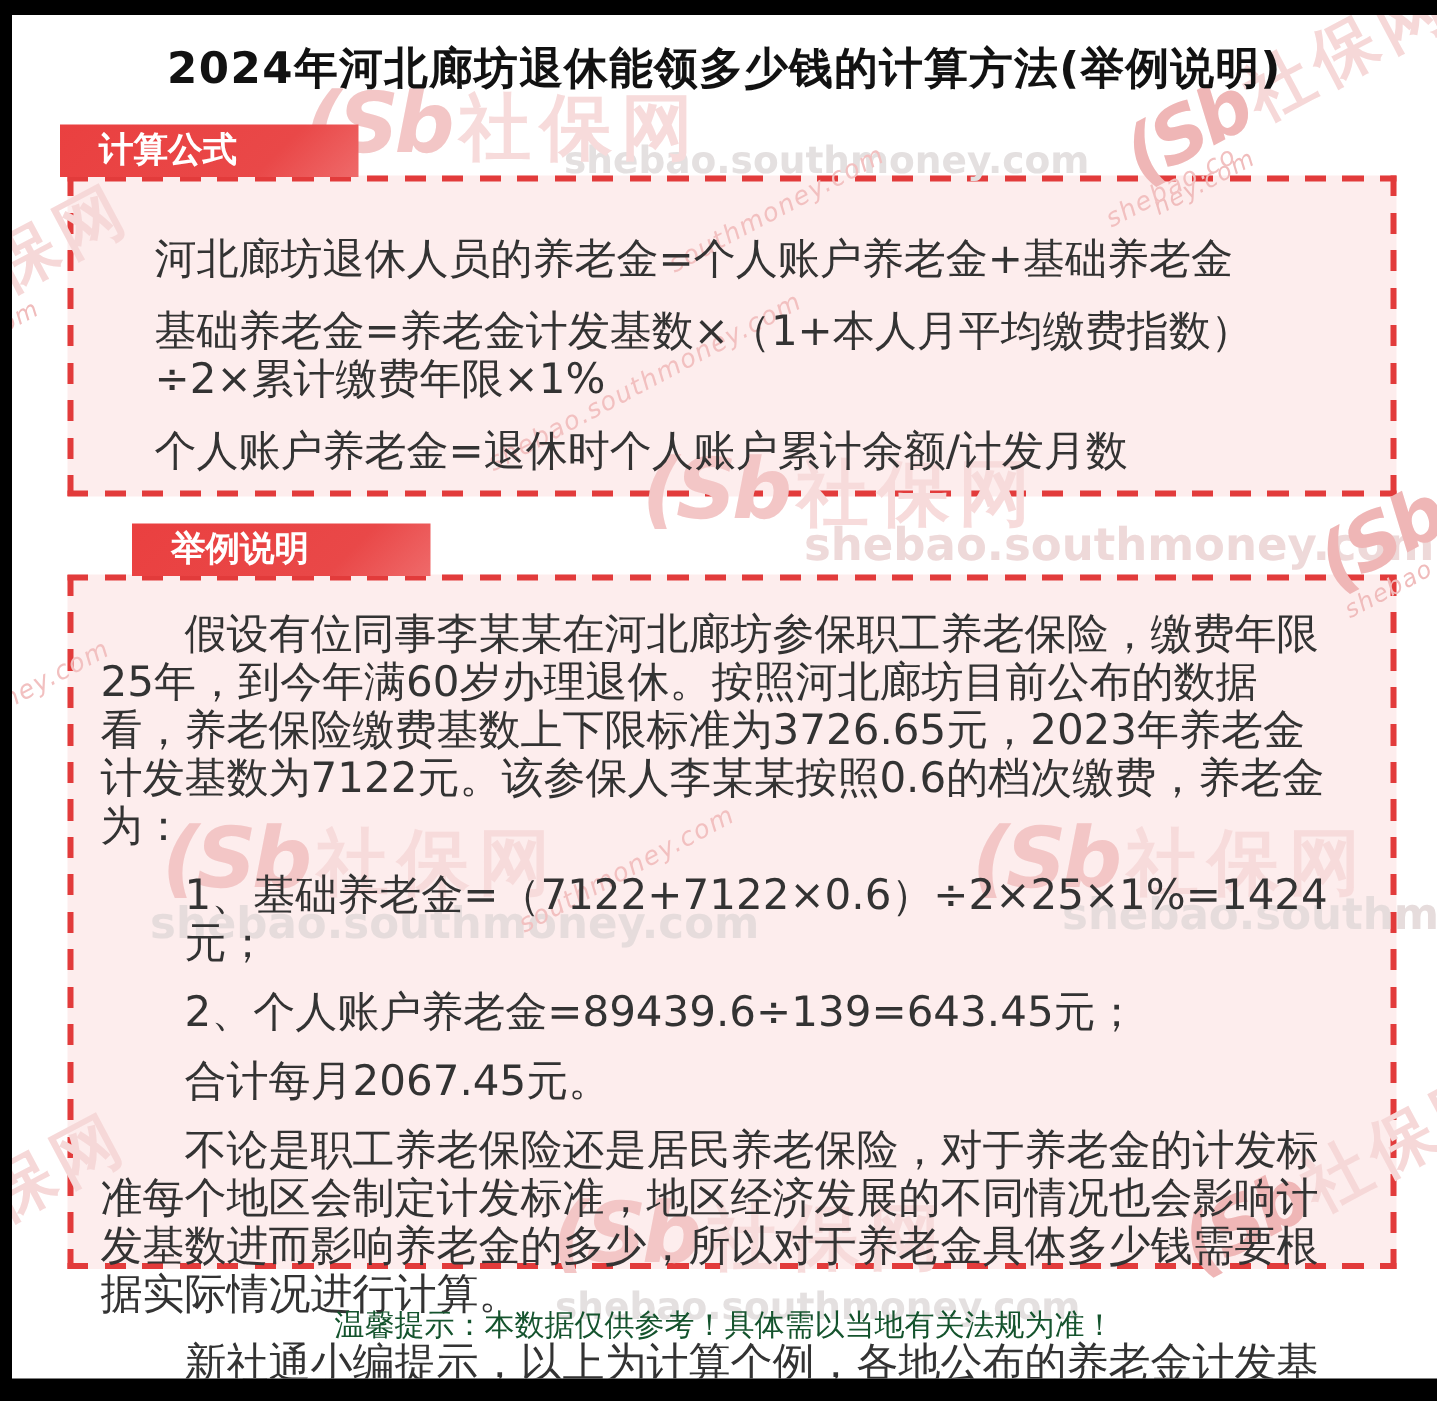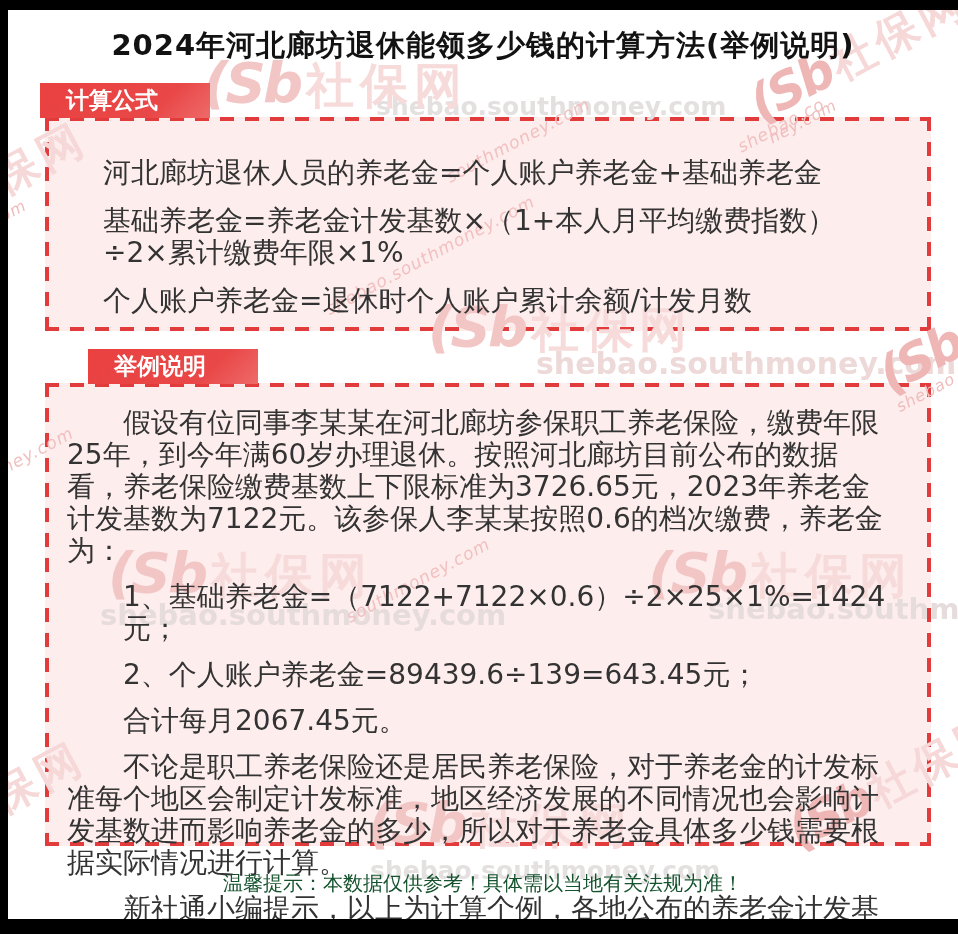--- a/index.html
+++ b/index.html
@@ -19,21 +19,21 @@
   
   .page-title {
     position:absolute; left:0; right:0; top:16px;
     text-align:center;
     font-size:29px; font-weight:bold; color:#121212;
     letter-spacing:1px;
     z-index:4;
   }
   .section-label {
     position:absolute; left:32px;
-    width:170px; height:35px;
+    width:199px; height:35px;
     background:linear-gradient(135deg,#ea4040 0%,#e94848 70%,#ef6a6a 100%);
     color:#fff; font-size:23px; font-weight:bold;
     line-height:35px; padding-left:26px;
     box-sizing:border-box;
     z-index:5;
   }
   .label-formula { top:73px; }
   .label-example { top:339px;margin-left:48px; }
   .dashed-box {
     position:absolute; left:37px; width:886px;

